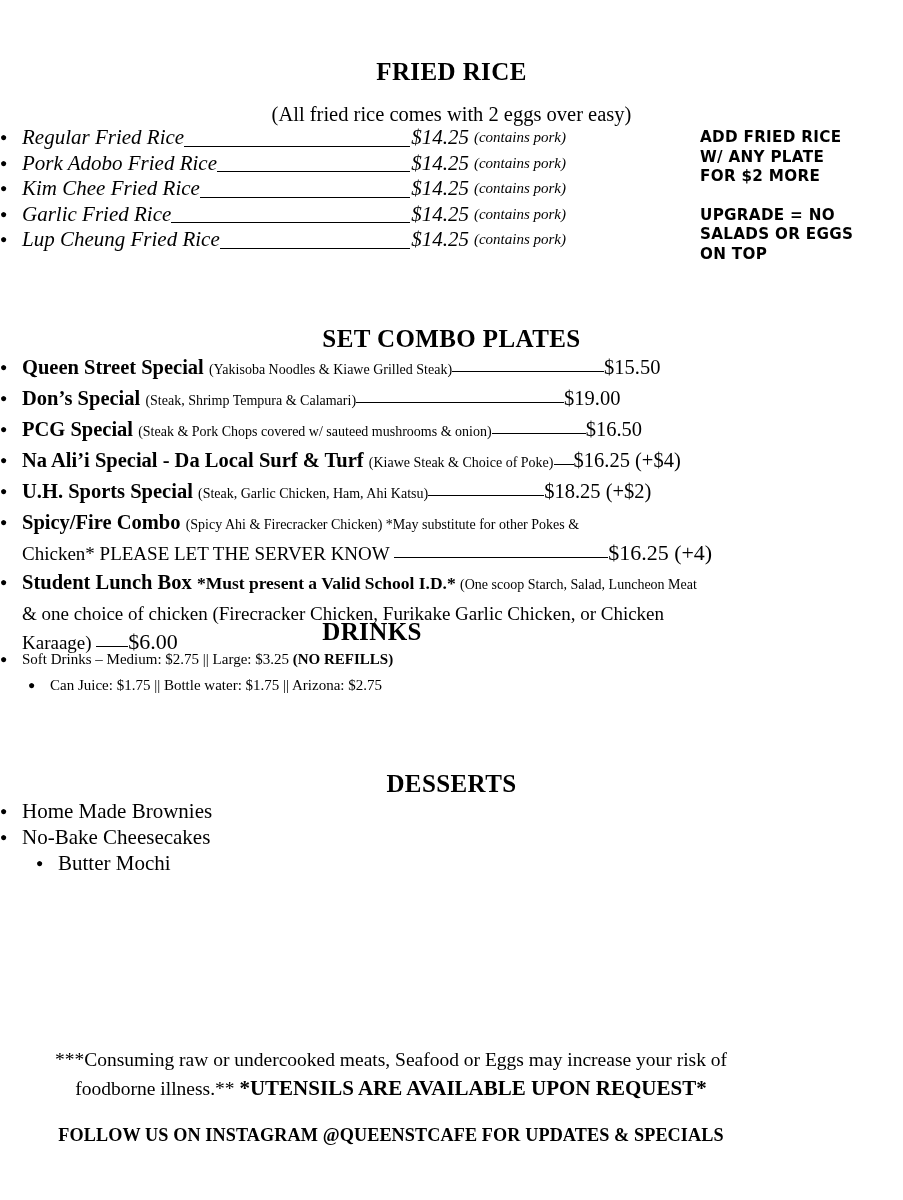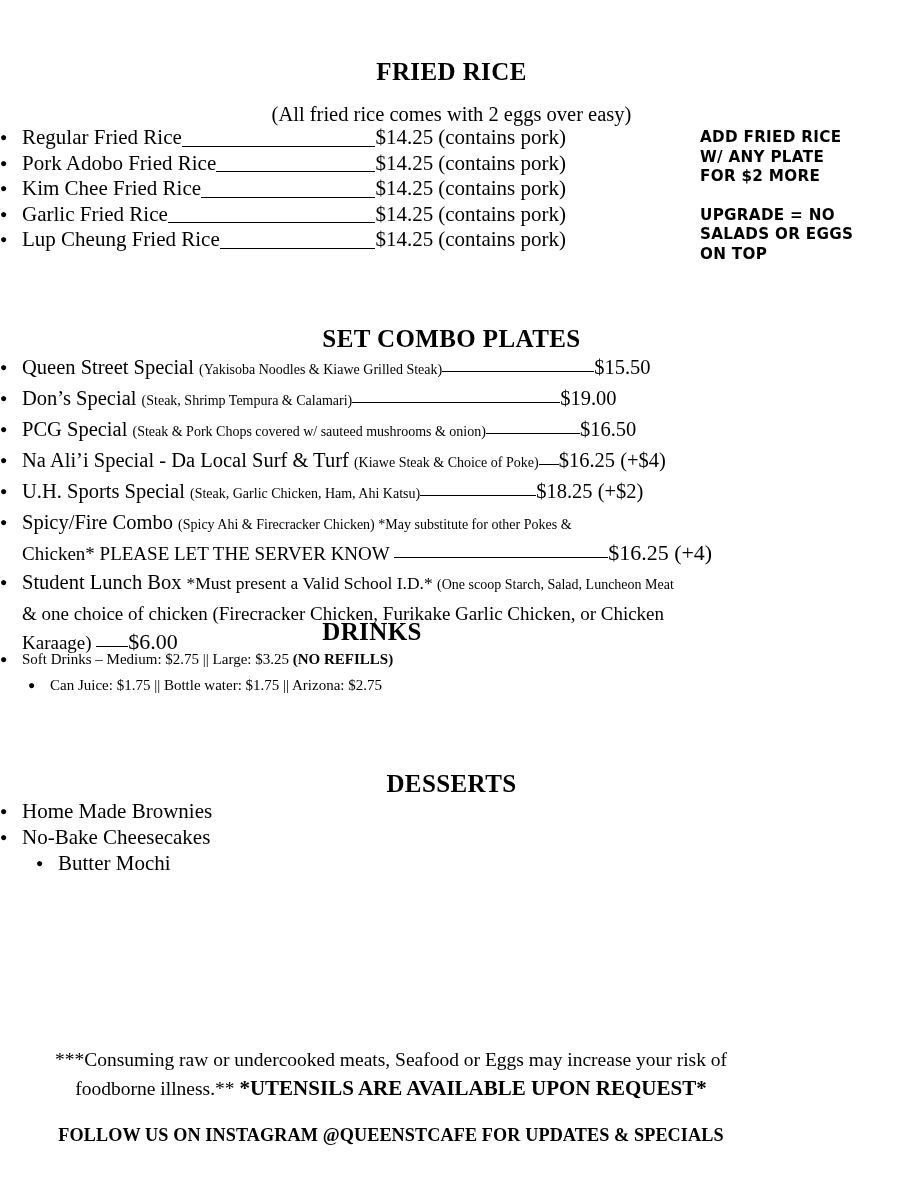--- a/index.html
+++ b/index.html
@@ -71,34 +71,35 @@
     margin-top: 13px;
     margin-left: 107px;
     width: 566px;
     font-size: 21px;
     line-height: 25.5px;
   }
   .fr-row {
     display: flex;
     align-items: flex-start;
     white-space: nowrap;
+    font-style: italic;
   }
   .fr-name { flex: 0 0 auto; }
   .fr-leader {
     flex: 1 1 auto;
     border-bottom: 1.3px solid #000;
     margin: 0 0 4px 0;
     min-width: 10px;
     align-self: flex-end;
     height: 1px;
   }
   .fr-price { flex: 0 0 auto; padding-left: 1px; }
   .fr-note {
     flex: 0 0 auto;
-    font-size: 21px;
+    font-size: 15px;
     padding-left: 5px;
   }
 
   
   #fried-rice-note {
     position: absolute;
     left: 700px;
     top: 128px;
     width: 195px;
     font-family: "DejaVu Sans", sans-serif;
@@ -117,21 +118,21 @@
     width: 903px;
   }
   .combo-list {
     margin-top: 14px;
     margin-left: 107px;
     width: 715px;
     font-size: 20.5px;
     line-height: 28px;
   }
   .combo-list > li { margin-bottom: 0.5px; }
-  .combo-name { font-weight: normal; margin-top: 12px; }
+  .combo-name { font-weight: bold; margin-top: 12px; }
   .combo-desc { font-size: 14px; }
   .combo-desc-reg { font-size: 19px; }
   .combo-price { font-size: 20.5px; }
   .combo-price-lg { font-size: 22px; }
   .leader-inline {
     display: inline-block;
     border-bottom: 1.3px solid #000;
     vertical-align: 2px;
     height: 1px;
   }

